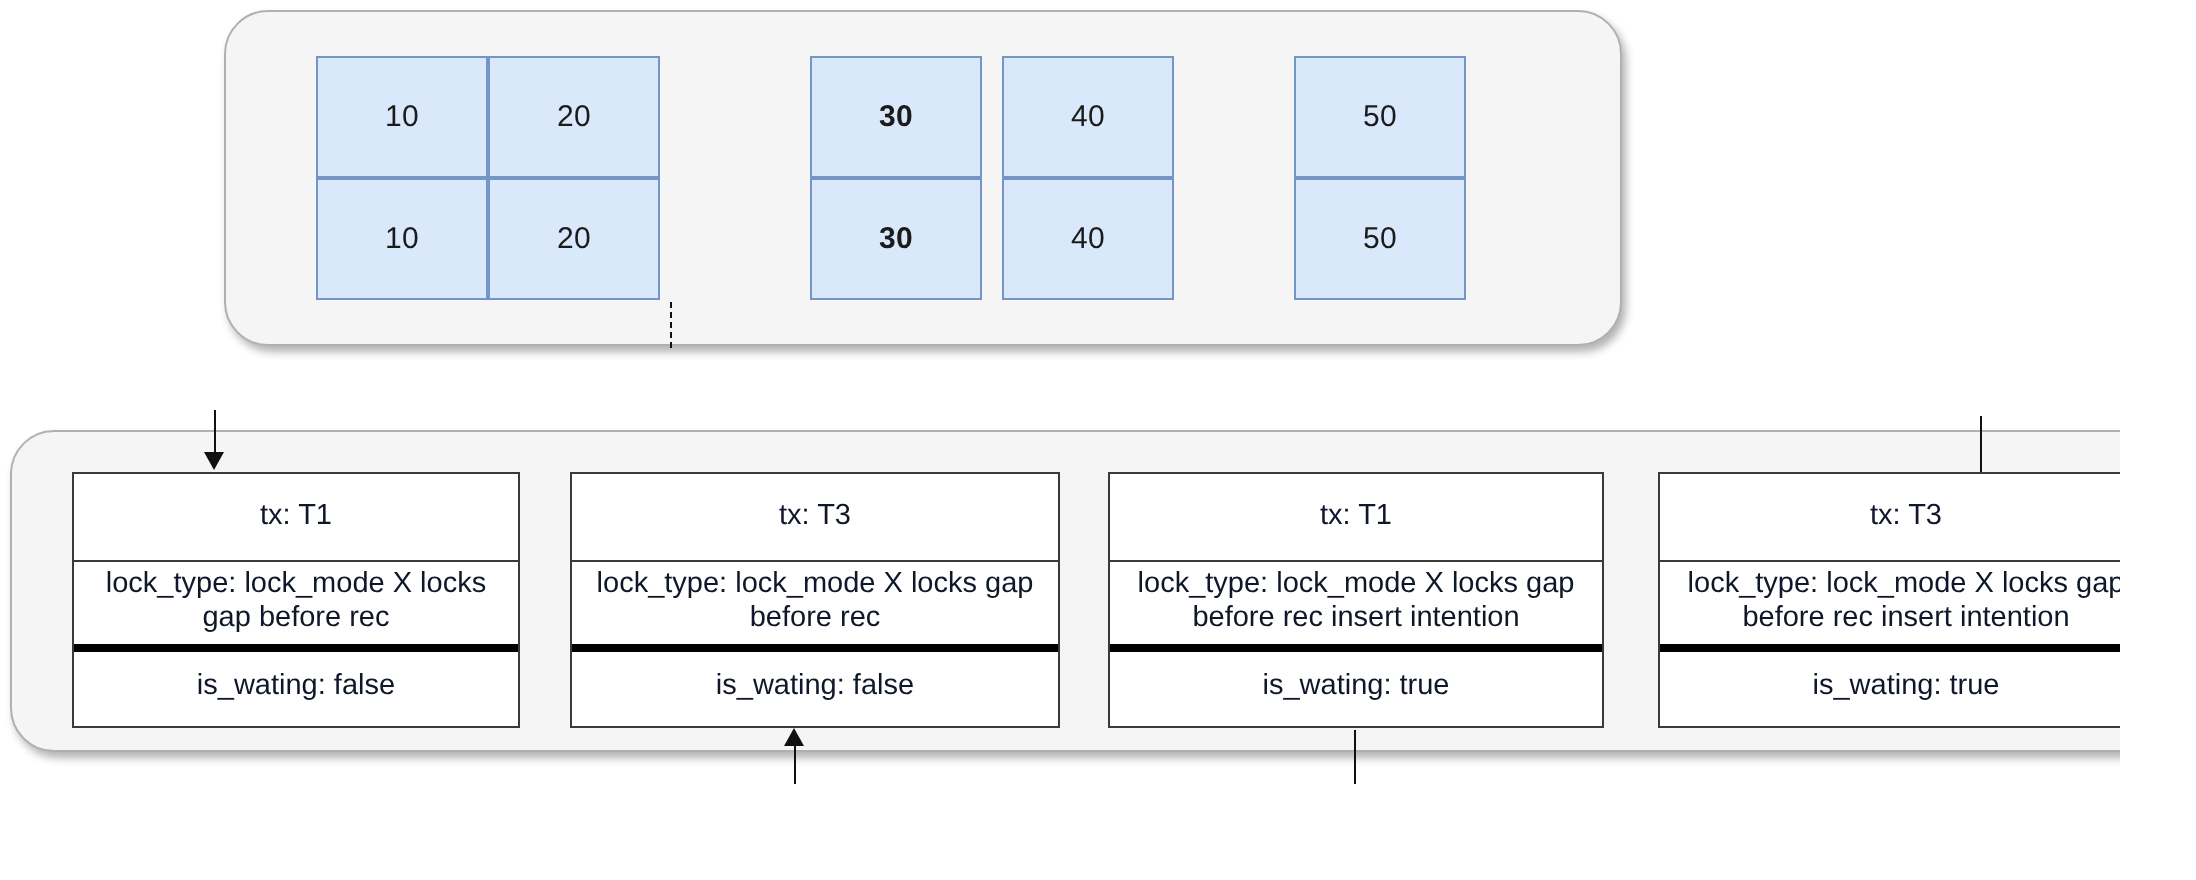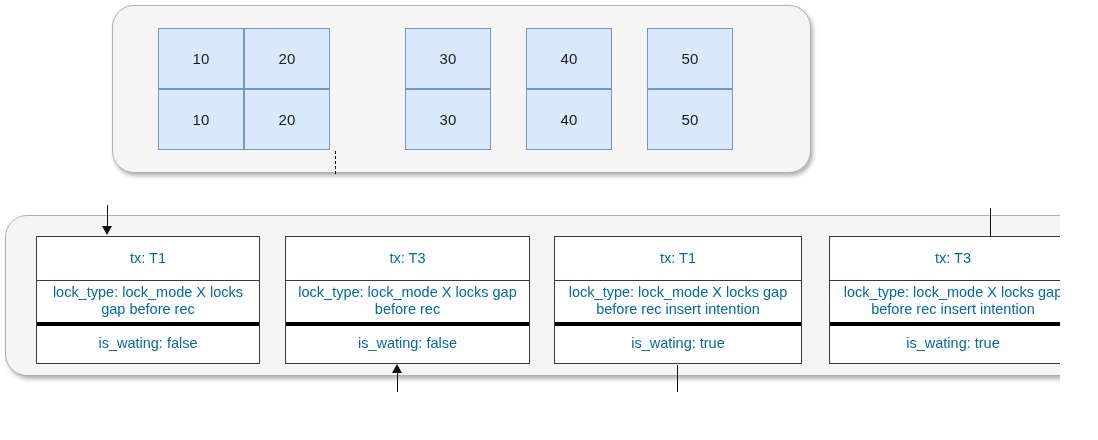--- a/index.html
+++ b/index.html
@@ -93,21 +93,21 @@
     border: 1px solid #3a3a3a;
     box-sizing: border-box;
     display: flex;
     flex-direction: column;
   }
   .lockbox .row {
     display: flex;
     align-items: center;
     justify-content: center;
     text-align: center;
-    color: #0369a1;
+    color: #0f172a;
     font-size: 14.5px;
     box-sizing: border-box;
     padding: 0 5px;
     line-height: 1.22;
   }
   .lockbox .row-tx     { height: 45px; border-bottom: 1px solid #3a3a3a; }
   .lockbox .row-type   { height: 45px; border-bottom: 4px solid #000000; }
   .lockbox .row-wait   { height: 38px; }
 
   
@@ -147,28 +147,28 @@
       <div class="colpair">
         <div class="cell">10</div>
         <div class="cell">10</div>
       </div>
       <div class="colpair">
         <div class="cell">20</div>
         <div class="cell">20</div>
       </div>
     </div>
 
-    <div class="cellgroup" style="left:292px;">
+    <div class="cellgroup" style="left:292px;font-weight:bold;">
       <div class="colpair">
         <div class="cell">30</div>
         <div class="cell">30</div>
       </div>
     </div>
 
-    <div class="cellgroup" style="left:413px;">
+    <div class="cellgroup" style="left:388px;">
       <div class="colpair">
         <div class="cell">40</div>
         <div class="cell">40</div>
       </div>
     </div>
 
     <div class="cellgroup" style="left:534px;">
       <div class="colpair">
         <div class="cell">50</div>
         <div class="cell">50</div>

